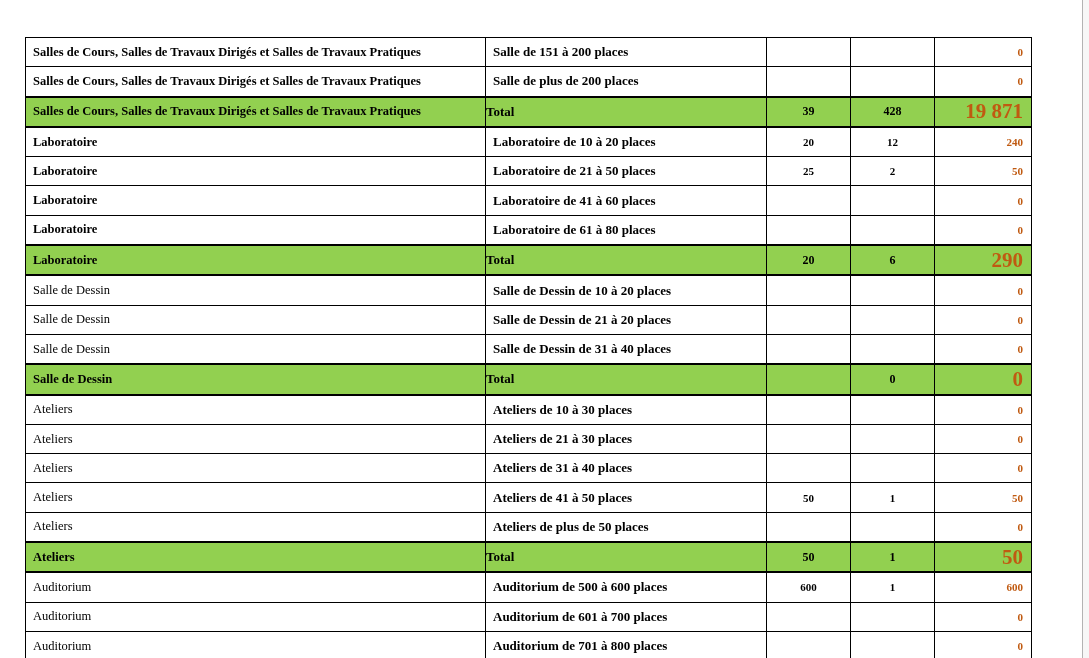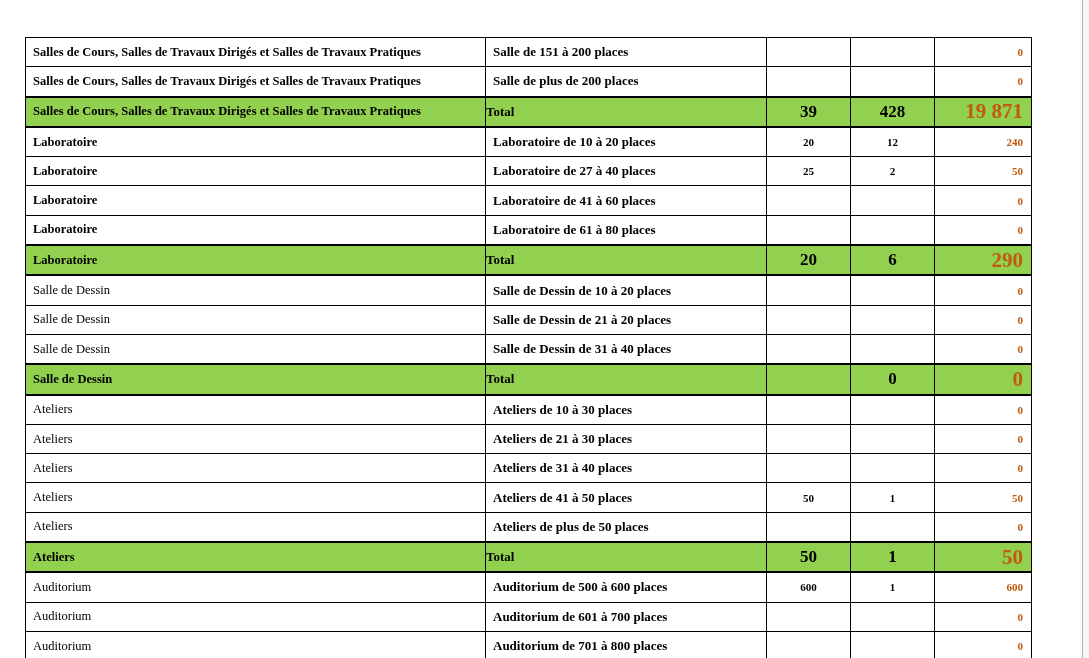--- a/index.html
+++ b/index.html
@@ -37,21 +37,21 @@
   col.c-tot   { width: 97px;  }
 
   td.cat  { font-size: 12.5px; padding-left: 7px; }
   td.cat.b { font-weight: bold; }
   td.type { font-size: 13px; font-weight: bold; padding-left: 7px; }
   td.num  { font-size: 11px; font-weight: bold; text-align: center; }
   td.tot  { font-size: 11px; font-weight: bold; text-align: right; padding-right: 8px; color: var(--orange); }
 
   tr.total-row td { background: var(--green); border-top-width: 2px; border-bottom-width: 2px; }
   tr.total-row td.type { text-align: left; padding-left: 0; }
-  tr.total-row td.num  { font-size: 17px; }
+  tr.total-row td.num  { font-size: 12px; }
   tr.total-row td.tot  { font-size: 21px; text-align: right; }
 
   .page-edge {
     position: absolute;
     top: 0; right: 0;
     width: 6px; height: 658px;
     background: #f7f7f7;
     border-left: 1px solid #b3b3b3;
   }
 </style>
@@ -90,21 +90,21 @@
   </tr>
       <tr>
     <td class="cat b">Laboratoire</td>
     <td class="type">Laboratoire de 10 à 20 places</td>
     <td class="num">20</td>
     <td class="num">12</td>
     <td class="tot">240</td>
   </tr>
       <tr>
     <td class="cat b">Laboratoire</td>
-    <td class="type">Laboratoire de 27 à 40 places</td>
+    <td class="type">Laboratoire de 21 à 50 places</td>
     <td class="num">25</td>
     <td class="num">2</td>
     <td class="tot">50</td>
   </tr>
       <tr>
     <td class="cat b">Laboratoire</td>
     <td class="type">Laboratoire de 41 à 60 places</td>
     <td class="num"></td>
     <td class="num"></td>
     <td class="tot">0</td>

